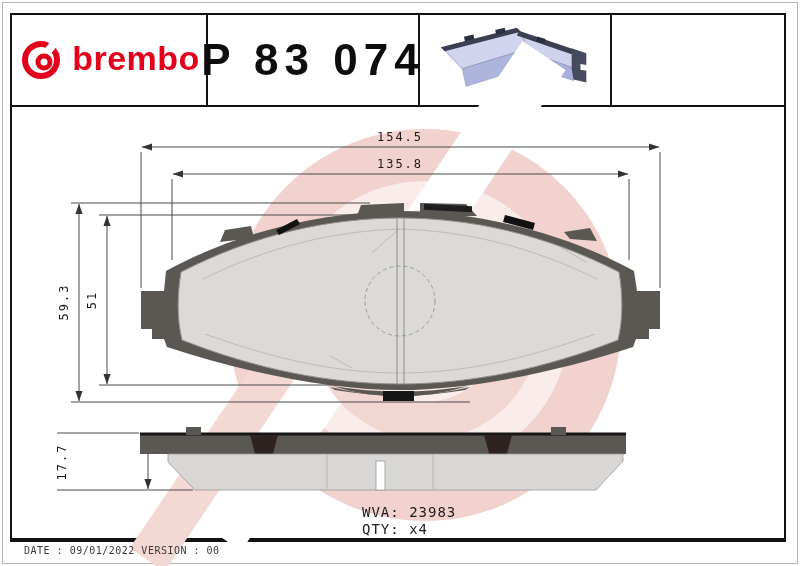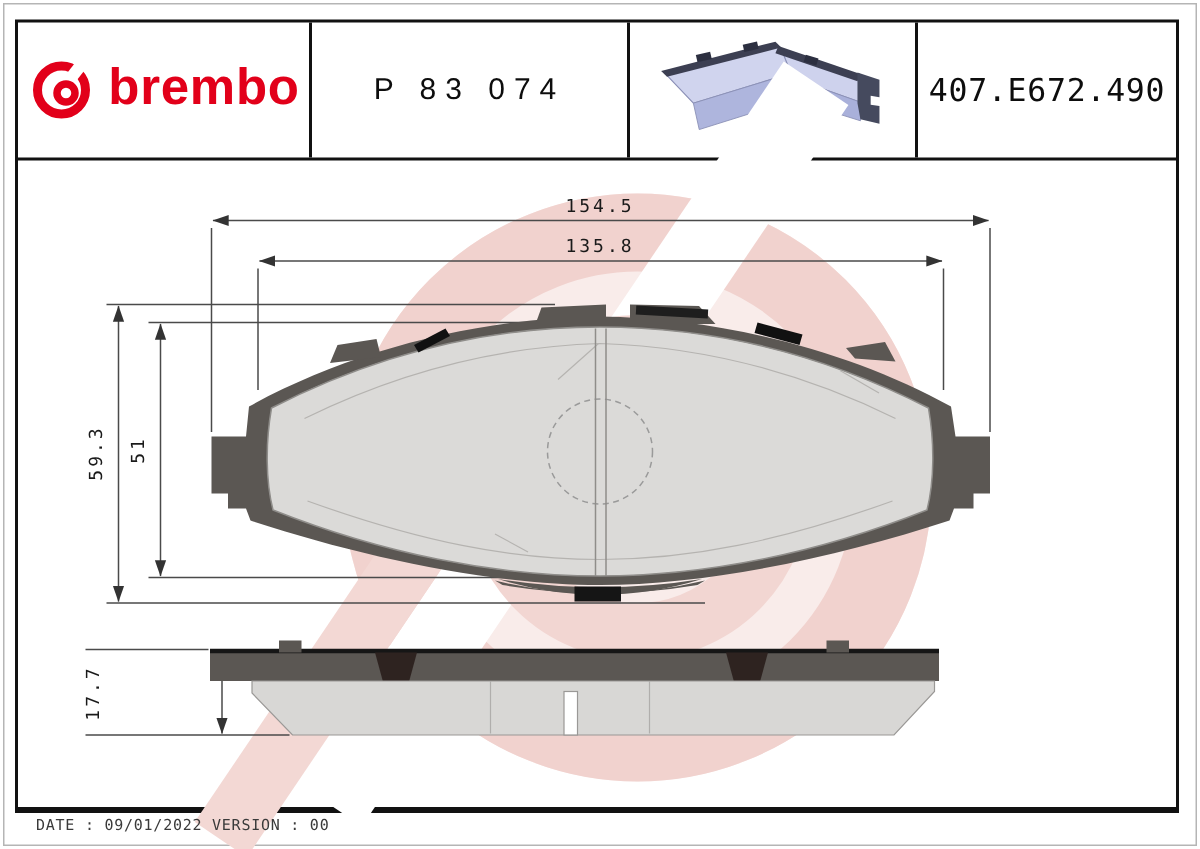--- a/index.html
+++ b/index.html
@@ -19,21 +19,21 @@
   .cell{display:flex;align-items:center;justify-content:center;height:100%;box-sizing:border-box;}
   .logo-cell{width:196px;border-right:2px solid #111;gap:8px;}
   .pn-cell{width:212px;border-right:2px solid #111;}
   .img-cell{width:192px;border-right:2px solid #111;}
   .code-cell{flex:1;}
   .brand-text{
     font-size:34px;font-weight:700;letter-spacing:0.5px;color:#e2001a;line-height:1;
     transform:translateY(-2px);
   }
   .part-number{
-    font-size:20px;font-weight:400;letter-spacing:6px;color:#0d0d0d;white-space:pre;
+    font-size:44px;font-weight:700;letter-spacing:6px;color:#0d0d0d;white-space:pre;
   }
   .catalog-code{
     font-family:"DejaVu Sans Mono",monospace;font-size:21px;color:#0d0d0d;letter-spacing:0.5px;
   }
   .drawing-svg{position:absolute;left:0;top:0;width:800px;height:566px;pointer-events:none;}
   .dim{
     font-family:"DejaVu Sans Mono",monospace;font-size:12px;letter-spacing:2px;fill:#1a1a1a;
   }
   .notes{
     position:absolute;left:362px;top:504px;
@@ -79,23 +79,20 @@
 
           <path d="M96,15 L148,33 L152,52 L104,35 Z" fill="#ced2ed" stroke="#8a8fb5" stroke-width="0.8"></path>
           <path d="M104,35 L152,52 L150,64 L102,49 Z" fill="#a9b0da" stroke="#8a8fb5" stroke-width="0.6"></path>
           <path d="M94,13 L150,32 L148,37 L92,18 Z" fill="#3c3f52"></path>
           <rect x="112" y="20" width="9" height="5" fill="#2c2f40" transform="rotate(17 116 22)"></rect>
 
           <path d="M148,31 L163,36 L163,48 L157,47 L157,53 L163,54 L163,66 L150,63 L148,52 Z" fill="#454a5e"></path>
         </svg>
       </div>
 
-      <div class="cell code-cell">
-        <span class="catalog-code">407.E672.490</span>
-      </div>
     </div>
   </div>
 
   <svg class="drawing-svg" viewBox="0 0 800 566">
     <defs>
       <marker id="ar" viewBox="0 0 10 8" markerWidth="11" markerHeight="9" refX="9.5" refY="4" orient="auto-start-reverse">
         <path d="M0,0.6 L9.8,4 L0,7.4 Z" fill="#333"></path>
       </marker>
     </defs>
 
@@ -190,15 +187,16 @@
       <rect x="551" y="427" width="15" height="8" fill="#5b5753"></rect>
       <path d="M250,435 L278,435 L272,457 Q264,463 256,457 Z" fill="#2e2320"></path>
       <path d="M484,435 L512,435 L506,457 Q498,463 490,457 Z" fill="#2e2320"></path>
       <path d="M168,454 L623,454 L623,461 L596,490 L195,490 L168,462 Z" fill="#d8d7d5" stroke="#9a9896" stroke-width="0.8"></path>
       <line x1="327" y1="454" x2="327" y2="489" stroke="#b0aeac" stroke-width="0.8"></line>
       <line x1="433" y1="454" x2="433" y2="489" stroke="#b0aeac" stroke-width="0.8"></line>
       <rect x="376" y="461" width="9" height="29" fill="#ffffff" stroke="#9a9896" stroke-width="0.8"></rect>
     </g>
   </svg>
 
+  <div class="notes"><span>WVA: 23983</span><br><span>QTY: x4</span></div>
 
   <div class="footer-note">DATE : 09/01/2022 VERSION : 00</div>
 </div>
 
 </body></html>

